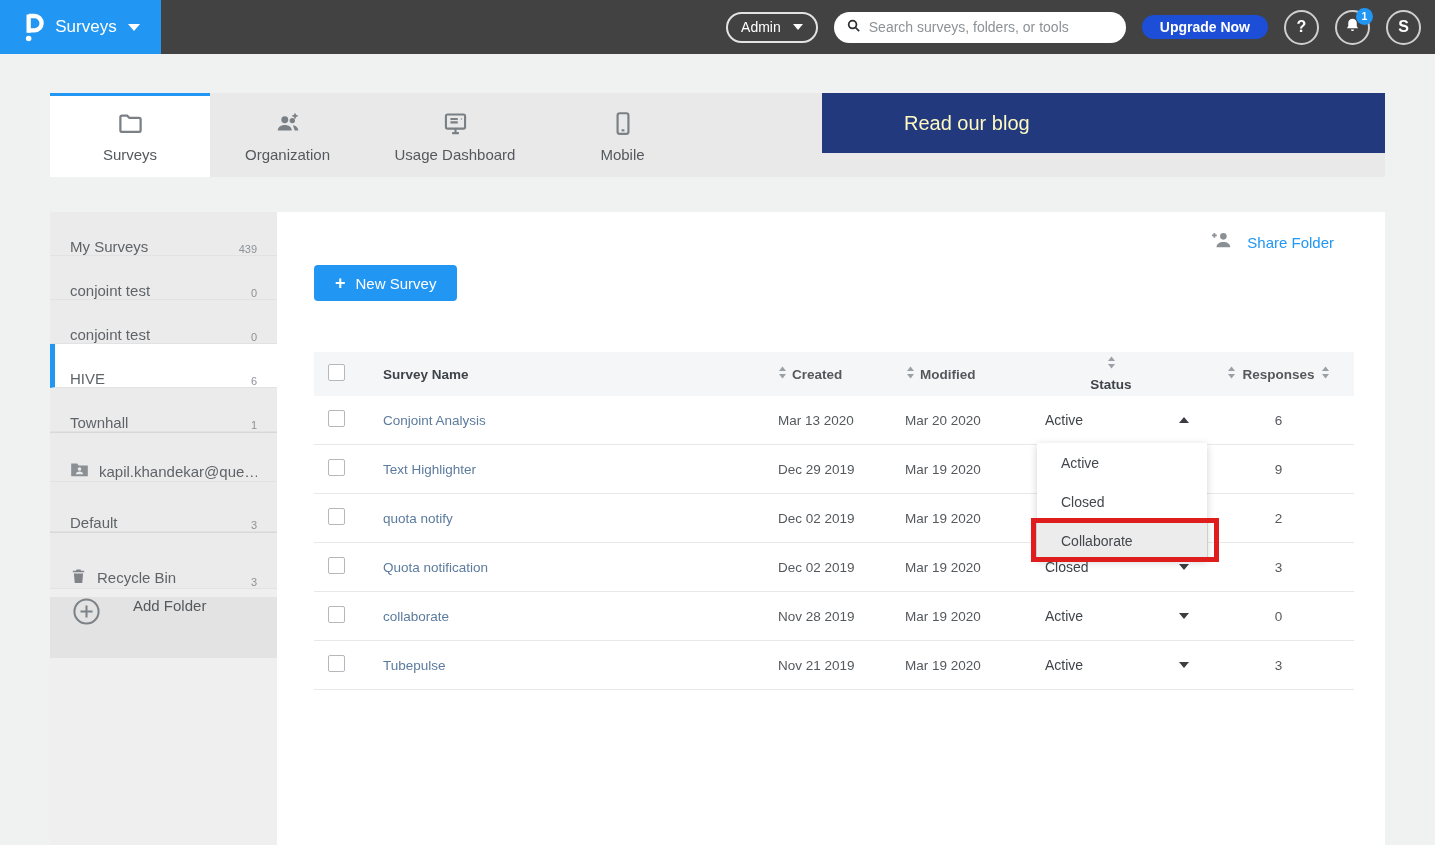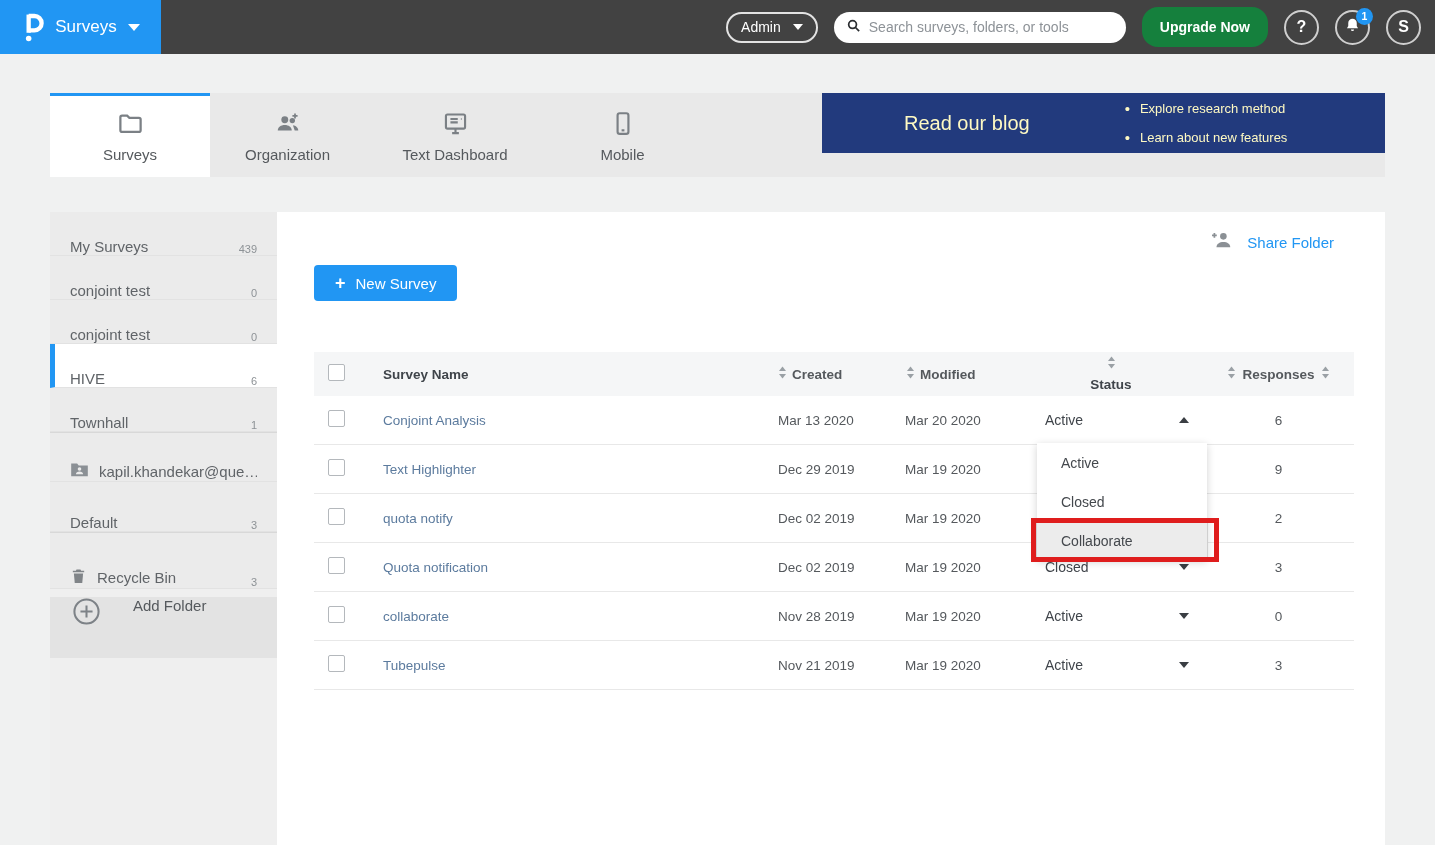--- a/index.html
+++ b/index.html
@@ -11,21 +11,21 @@
   .logo-block { width:161px; height:54px; background:#2196f3; display:flex; align-items:center; justify-content:center; gap:11px; cursor:pointer; }
   .logo-p { display:flex; align-items:center; }
   .product-label { color:#fff; font-size:17px; }
   .caret-w { width:0; height:0; border-left:6px solid transparent; border-right:6px solid transparent; border-top:7px solid #fff; }
   .top-right { margin-left:auto; display:flex; align-items:center; gap:16px; padding-right:14px; }
   .admin-pill { height:31px; border:2px solid rgba(255,255,255,.85); border-radius:17px; display:flex; align-items:center; gap:12px; padding:0 13px; color:#fff; font-size:14px; cursor:pointer; }
   .admin-pill .caret-w { border-left-width:5px; border-right-width:5px; border-top-width:6px; }
   .search-pill { width:292px; height:31px; background:#fff; border-radius:16px; display:flex; align-items:center; padding:0 12px; gap:8px; }
   .search-pill input { border:none; outline:none; flex:1; font-size:14px; color:#333; font-family:"Liberation Sans", sans-serif; background:transparent; }
   .search-pill input::placeholder { color:#8d9297; }
-  .upgrade-btn { height:40px; background:#15803d; border:none; border-radius:16px; color:#fff; font-weight:bold; font-size:14px; padding:0 18px; cursor:pointer; font-family:"Liberation Sans", sans-serif; }
+  .upgrade-btn { height:24px; background:#1d4ed8; border:none; border-radius:16px; color:#fff; font-weight:bold; font-size:14px; padding:0 18px; cursor:pointer; font-family:"Liberation Sans", sans-serif; }
   .circle-btn { width:35px; height:35px; border-radius:50%; border:2px solid rgba(255,255,255,.75); display:flex; align-items:center; justify-content:center; color:#fff; font-weight:bold; font-size:16px; position:relative; cursor:pointer; background:transparent; }
   .badge { position:absolute; top:-4px; right:-5px; width:17px; height:17px; border-radius:50%; background:#2196f3; color:#fff; font-size:10.5px; font-weight:bold; display:flex; align-items:center; justify-content:center; }
 
   
   .tabstrip { position:absolute; left:50px; top:93px; width:1335px; height:84px; display:flex; background:#e9e9e9; }
   .tab { height:84px; display:flex; flex-direction:column; align-items:center; justify-content:center; gap:9px; border-top:3px solid transparent; cursor:pointer; font-size:15px; color:#55595d; }
   .tab svg { display:block; }
   .tab.active { background:#fff; border-top-color:#2196f3; }
   .banner { margin-left:auto; width:563px; height:60px; background:#223a7d; display:flex; align-items:center; color:#fef9c3; }
   .banner-title { font-size:20px; margin-left:82px; white-space:nowrap; cursor:pointer; }
@@ -151,38 +151,34 @@
         <span>Organization</span>
       </div>
       <div class="tab" style="width: 180px;">
         <span class="icon-gray">
           <svg width="27" height="27" viewBox="0 0 24 24" fill="none" stroke="#7b8085" stroke-width="1.9">
             <rect x="3.5" y="4" width="17" height="12.5" rx="1.4"></rect>
             <path d="M7.5 8h6.5M7.5 11h6.5M16.8 8h.6"></path>
             <path d="M9 20.5h6M12 16.5v4"></path>
           </svg>
         </span>
-        <span>Text Dashboard</span>
+        <span>Usage Dashboard</span>
       </div>
       <div class="tab" style="width: 155px;">
         <span class="icon-gray">
           <svg width="26" height="27" viewBox="0 0 24 24" fill="none" stroke="#7b8085" stroke-width="2">
             <rect x="7" y="2.5" width="10" height="19" rx="2"></rect>
             <path d="M10.7 18.3h2.6"></path>
           </svg>
         </span>
         <span>Mobile</span>
       </div>
     </div>
   <div class="banner">
     <span class="banner-title">Read our blog</span>
-    <ul class="banner-bullets" id="banner-bullets">
-        <li>Explore research method</li>
-        <li>Learn about new features</li>
-      </ul>
   </div>
 </div>
 
 <div class="sidebar">
   <div id="sidebar-items">
       <div class="side-item">
         <span class="lbl">
           <span>My Surveys</span>
         </span>
         <span class="cnt">439</span>

